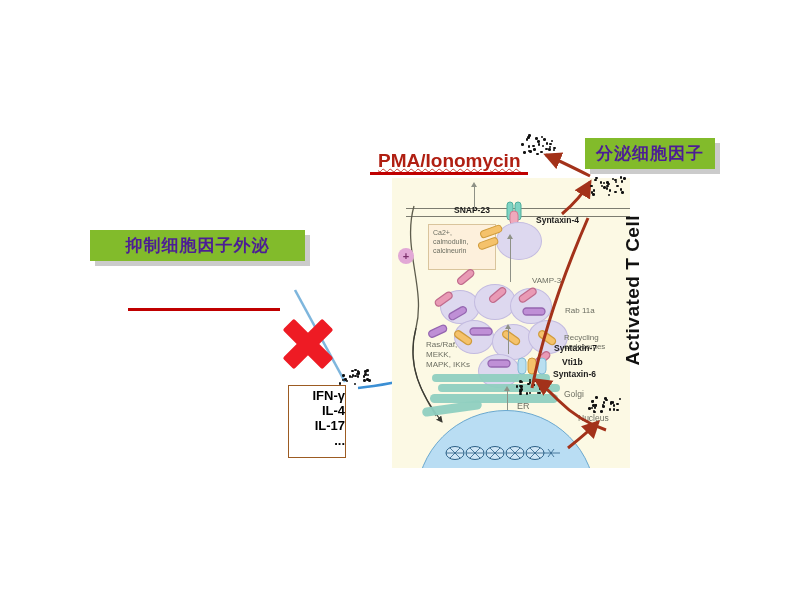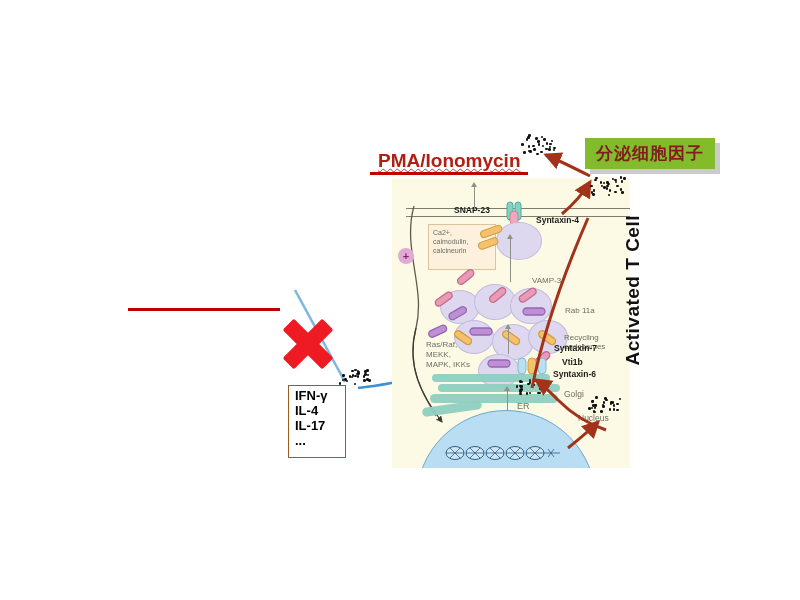--- a/index.html
+++ b/index.html
@@ -1,21 +1,21 @@
 <!DOCTYPE html>
 <html><head>
 <meta charset="utf-8">
 <style>
   html,body{margin:0;padding:0;background:#ffffff;}
   body{width:800px;height:600px;overflow:hidden;position:relative;
        font-family:"Liberation Sans","DejaVu Sans",sans-serif;}
   .stage{position:absolute;left:0;top:0;width:800px;height:600px;background:#fff;}
 
   
-  .green-box{position:absolute;background:#82bb2b;color:#7f1d1d;
+  .green-box{position:absolute;background:#82bb2b;color:#4c1d95;
              display:flex;align-items:center;justify-content:center;
              box-shadow:5px 5px 0 rgba(160,160,160,.55);
              font-weight:bold;letter-spacing:1px;}
   #green-left{left:90px;top:230px;width:215px;height:31px;font-size:17px;}
   #green-right{left:585px;top:138px;width:130px;height:31px;font-size:17px;}
 
   
   .drug{position:absolute;color:#b01f12;font-weight:bold;white-space:nowrap;}
   #drug-bfa{left:131px;top:284px;font-size:19px;}
   #drug-pma{left:378px;top:150px;font-size:19px;}
@@ -28,21 +28,21 @@
   
   #red-x{position:absolute;left:282px;top:318px;width:52px;height:52px;}
   #red-x span{position:absolute;left:50%;top:50%;width:56px;height:16px;
               background:#ee1b24;border-radius:2px;margin:-8px 0 0 -28px;}
   #red-x span.a{transform:rotate(45deg);}
   #red-x span.b{transform:rotate(-45deg);}
 
   
   #cytokine-box{position:absolute;left:288px;top:385px;width:58px;height:73px;
                 border:1.6px solid #9c5b22;background:#fff;
-                padding:2px 0 0 6px;box-sizing:border-box;}
+                padding:2px 0 0 6px;box-sizing:border-box;text-align:right;}
   #cytokine-box div{font-size:13px;color:#000;line-height:15px;font-weight:bold;}
 
   
   #cell-panel{position:absolute;left:392px;top:178px;width:238px;height:290px;
               background:#fcf9e4;overflow:hidden;}
   #cell-panel .lbl{position:absolute;white-space:pre;line-height:9px;}
   .lbl-b{font-weight:bold;color:#1b1b1b;}
   .lbl-g{color:#6d6f63;}
 
   
@@ -83,20 +83,23 @@
               writing-mode:vertical-rl;transform:rotate(180deg);
               letter-spacing:.5px;}
 
   svg{overflow:visible;}
 </style>
 </head>
 <body>
 
 <div class="stage">
 
+  <div class="green-box" id="green-left">
+    <span>抑制细胞因子外泌</span>
+  </div>
 
   <div class="green-box" id="green-right">
     <span>分泌细胞因子</span>
   </div>
 
   <div class="redline" id="redline-bfa"></div>
 
   <div class="drug" id="drug-pma">
     <span class="sq">PMA/Ionomycin</span>
   </div>

